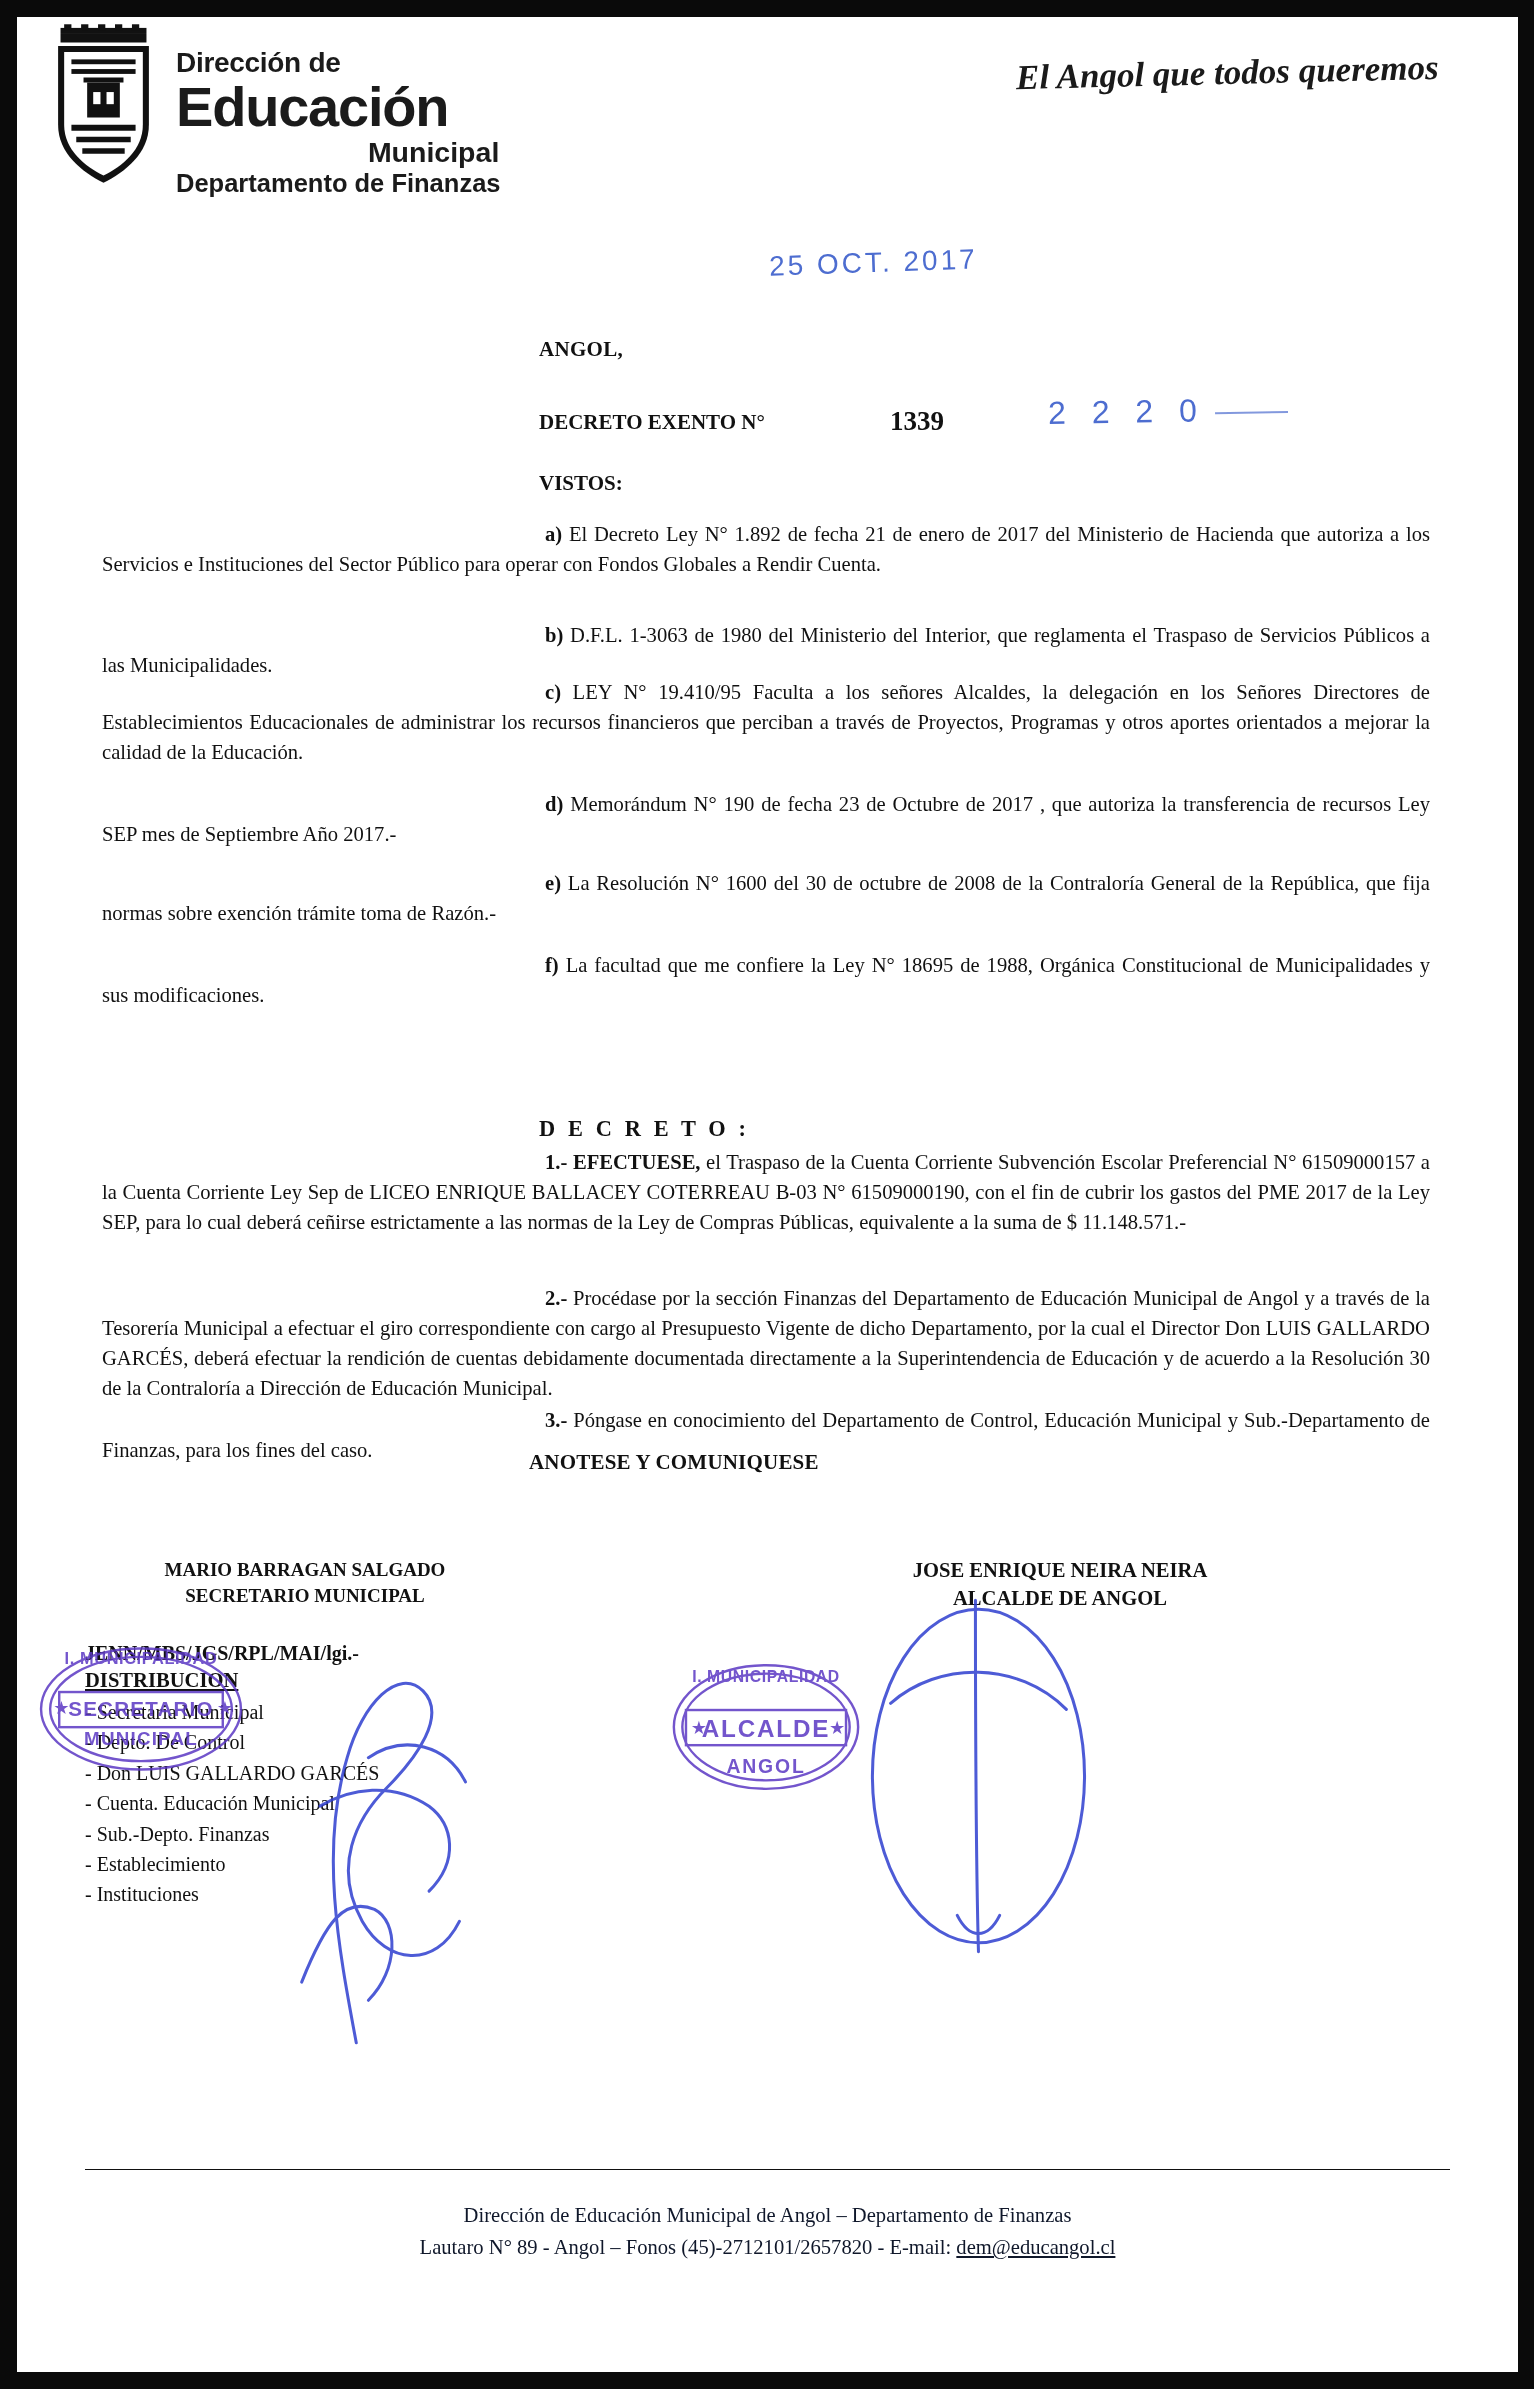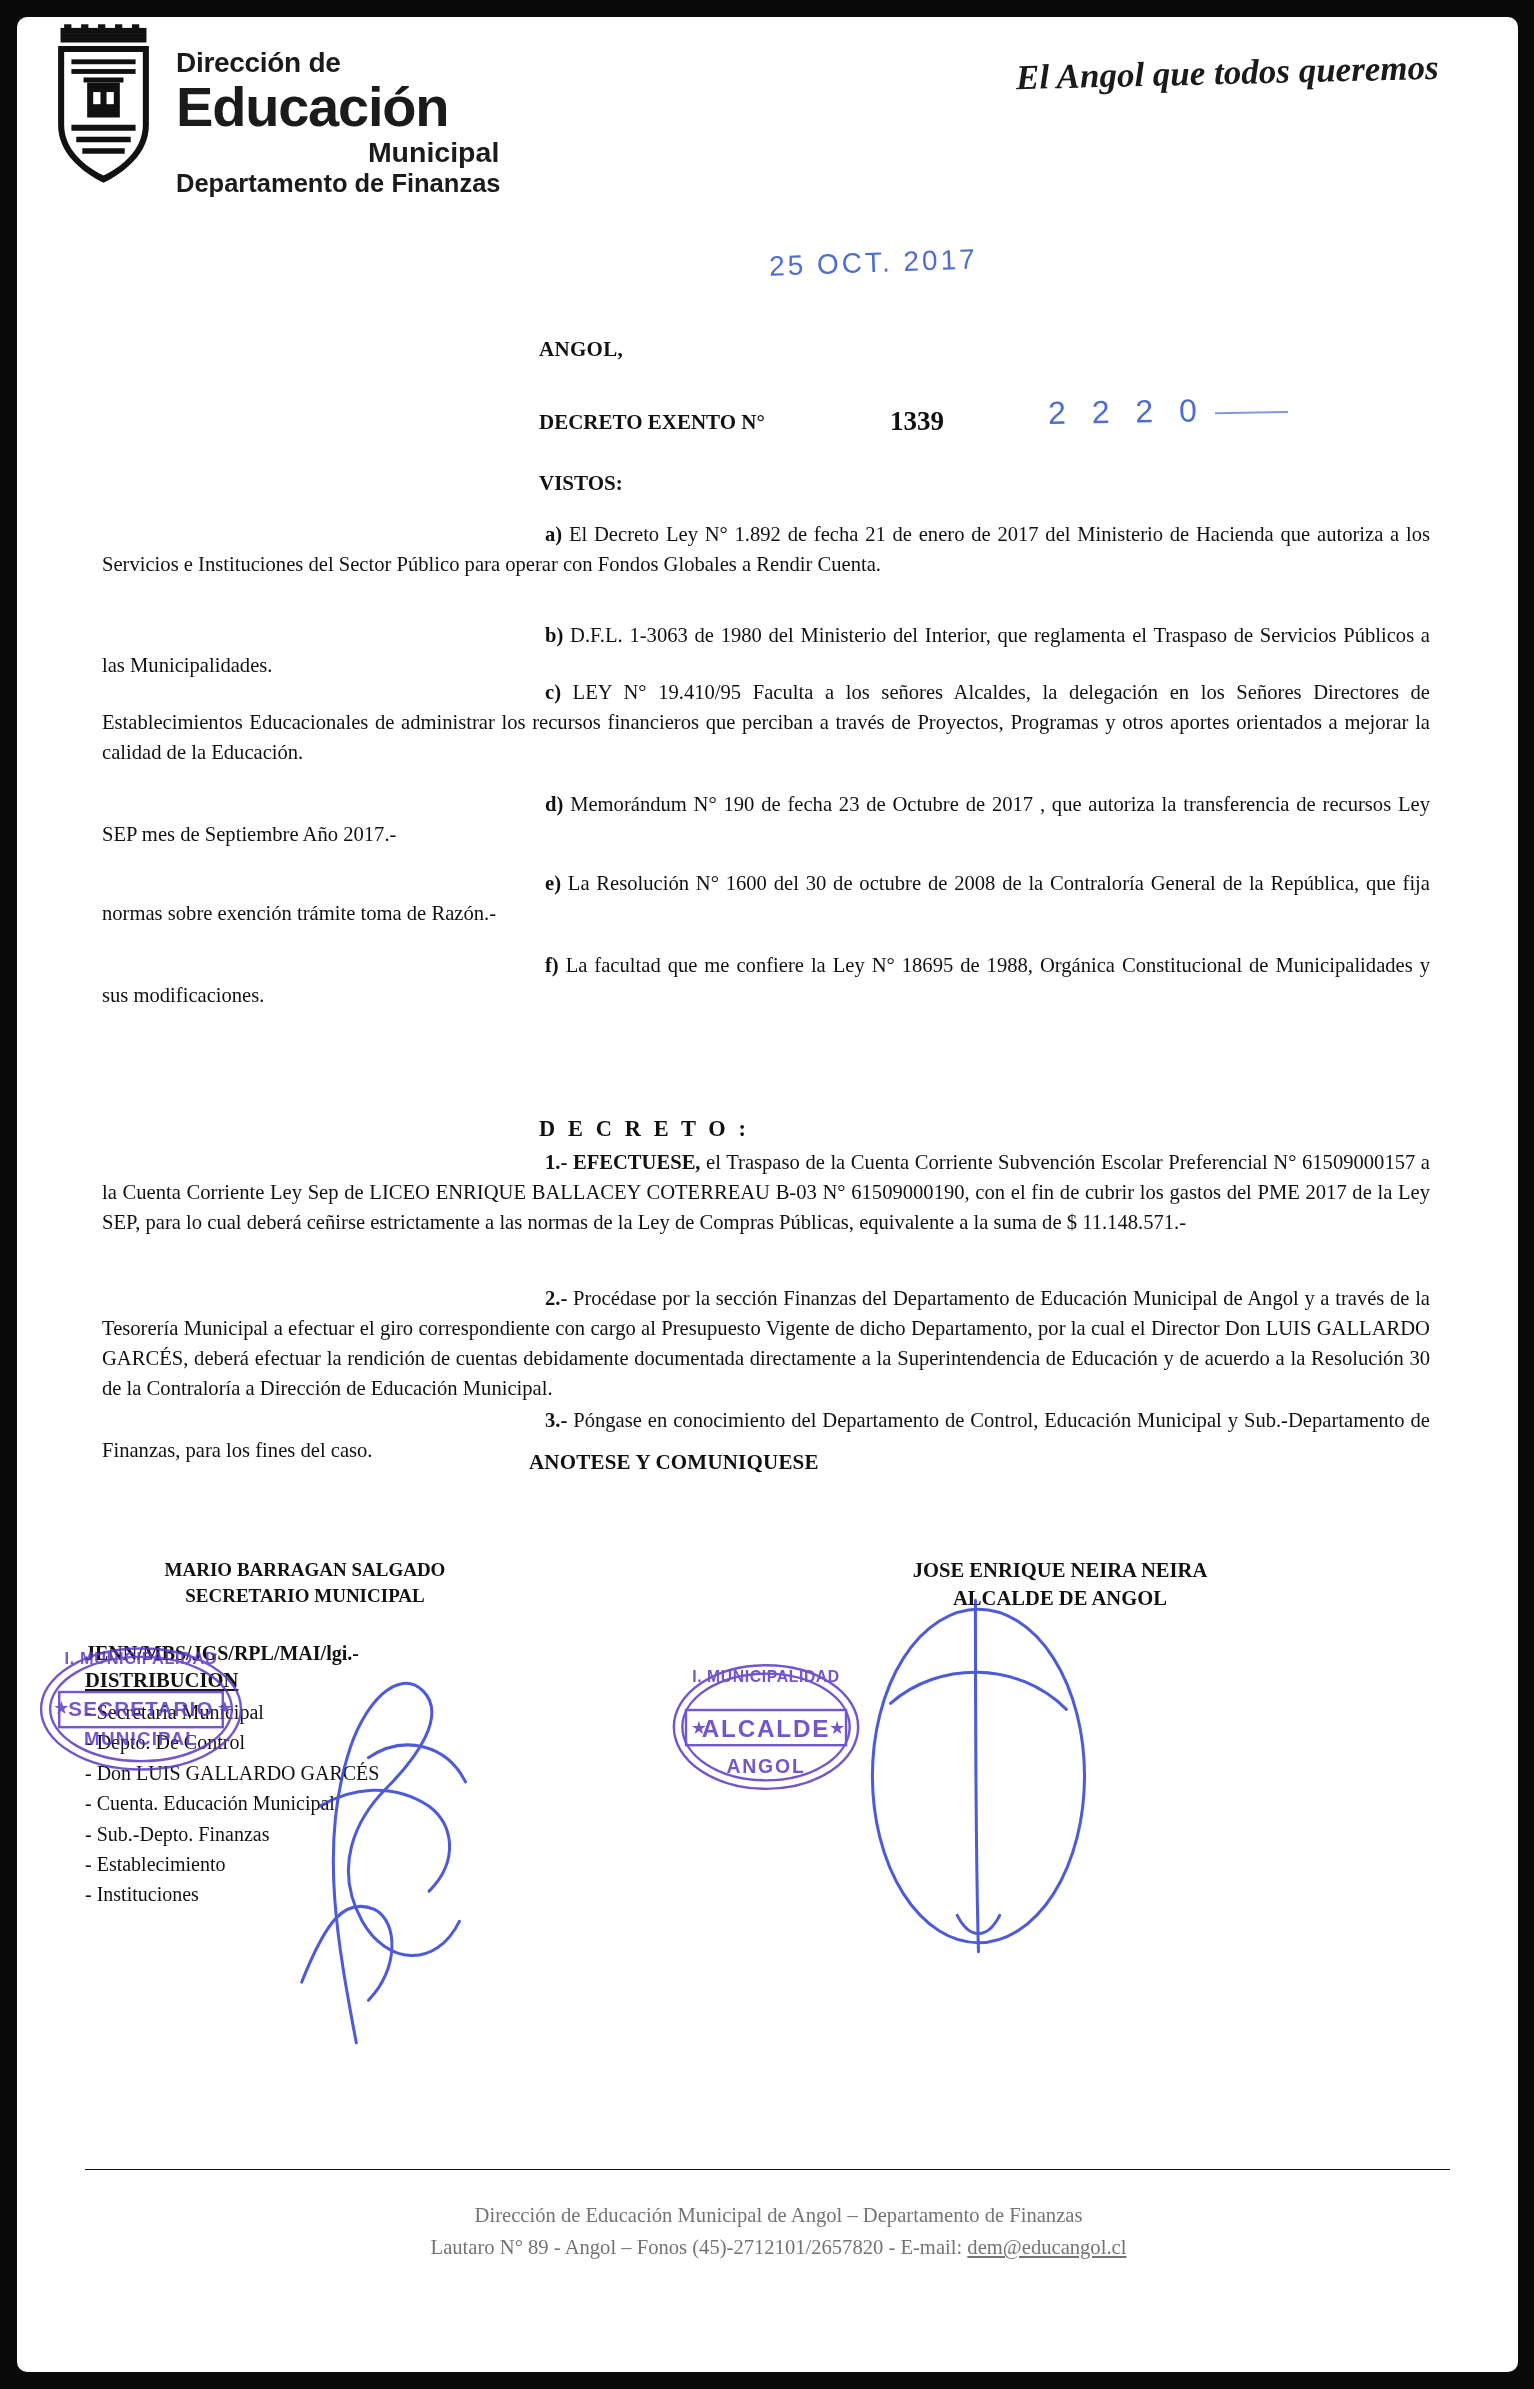--- a/index.html
+++ b/index.html
@@ -15,21 +15,20 @@
   }
   .page {
     position: absolute;
     top: 17px;
     left: 17px;
     width: 1501px;
     height: 2355px;
     background: #ffffff;
     box-sizing: border-box;
     overflow: hidden;
-    border-radius: 10px;
   }
 
   
   .header {
     position: relative;
     height: 200px;
   }
   .crest {
     position: absolute;
     left: 29px;
@@ -257,22 +256,21 @@
     border-top: 1.2px solid #111;
   }
   .footer {
     position: absolute;
     left: 0;
     top: 2183px;
     width: 1501px;
     text-align: center;
     font-size: 20.6px;
     line-height: 1.55;
-    color: #737373;
-    padding-left: 11px;
+    color: #0f172a;
   }
   .footer .mail { text-decoration: underline; }
 </style>
 </head>
 <body>
 
 <div class="page">
 
   <div class="header">
 

